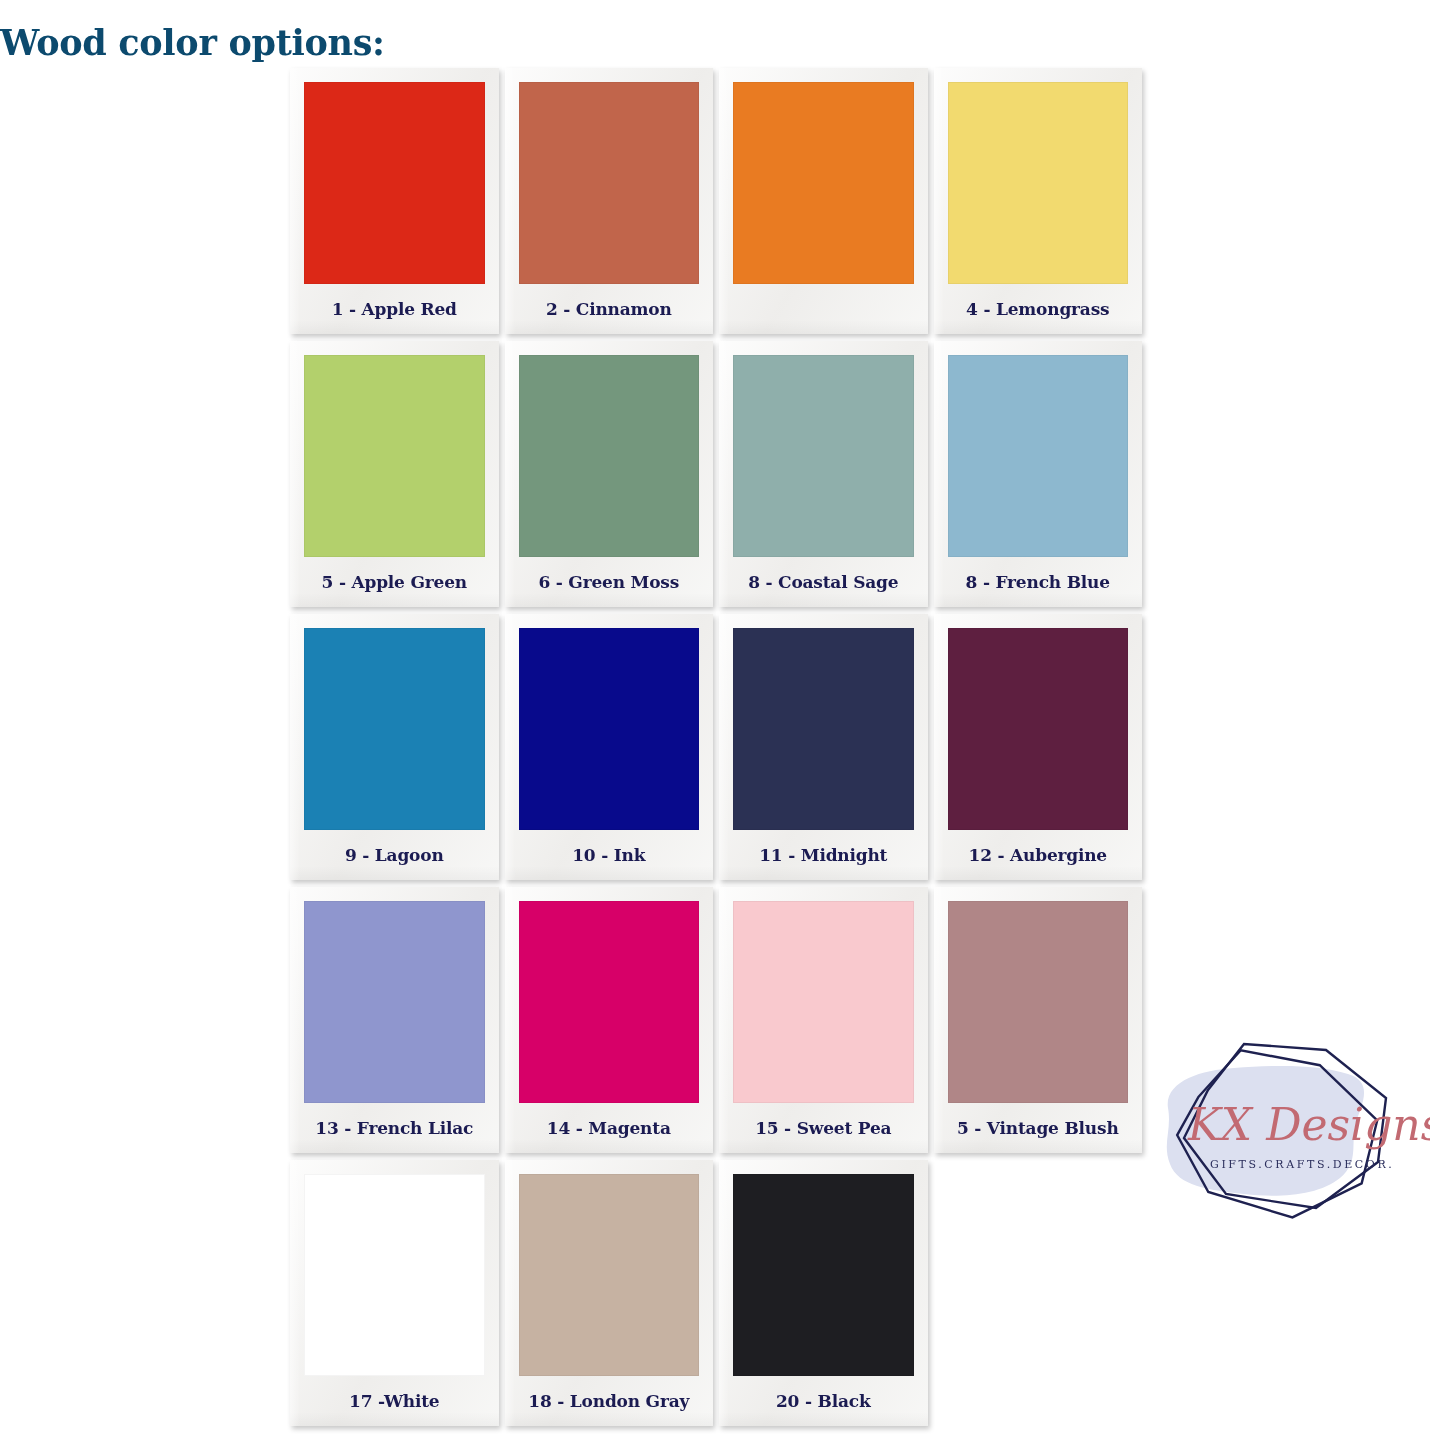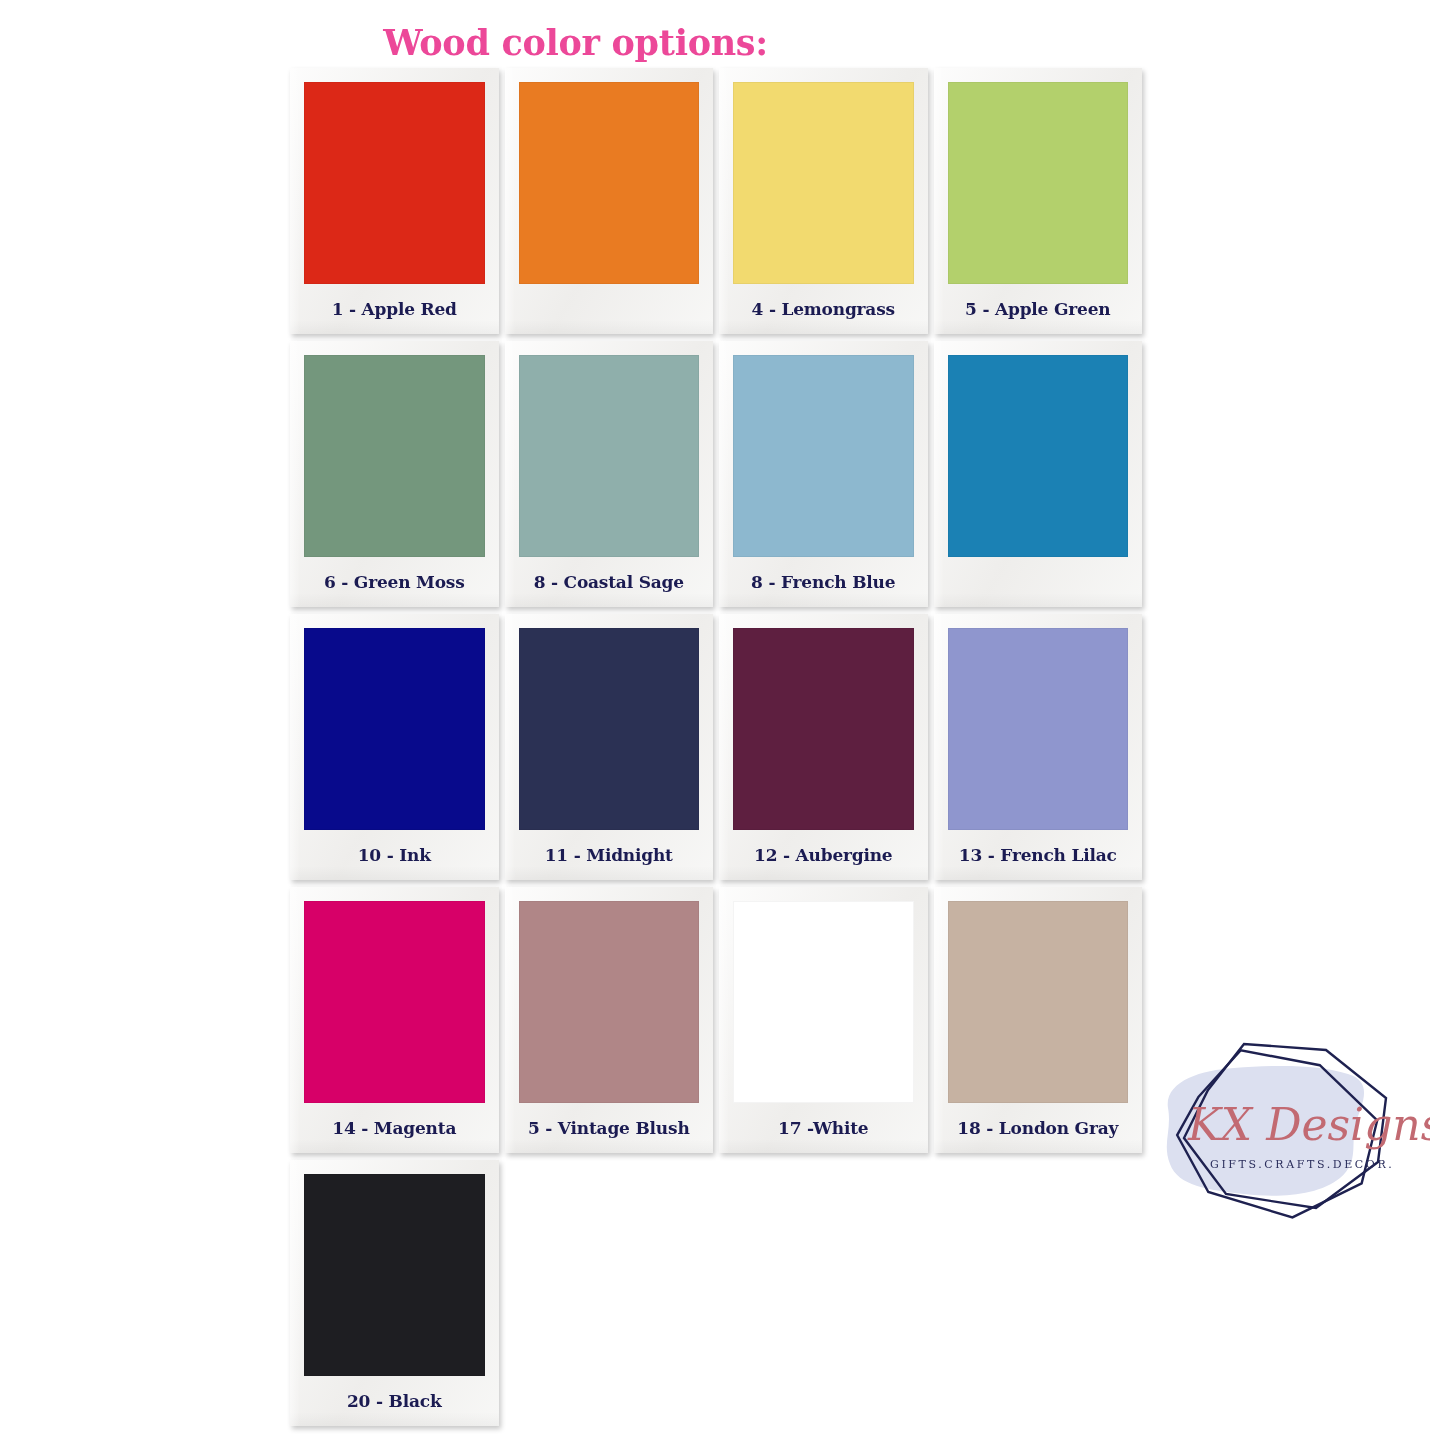--- a/index.html
+++ b/index.html
@@ -18,26 +18,26 @@
     height: 1445px;
     background: #ffffff;
   }
 
   
   .title {
     position: absolute;
     top: 22px;
     left: 0;
     width: 1151px;
-    text-align: center;
+    text-align: left;
     font-family: "DejaVu Serif", "Liberation Serif", serif;
     font-weight: bold;
     font-size: 35px;
     letter-spacing: -0.3px;
-    color: #ec4899;
+    color: #0c4a6e;
   }
 
   
   .grid {
     position: absolute;
     top: 68px;
     left: 290px;
     width: 852px;
     display: grid;
     grid-template-columns: repeat(4, 1fr);
@@ -118,20 +118,24 @@
 <div id="page">
 
   <div class="title">Wood color options:</div>
 
   <div class="grid" id="swatch-grid">
       <div class="card">
         <div class="swatch" style="background: rgb(220, 40, 23);"></div>
         <div class="card-label">1 - Apple Red</div>
       </div>
       <div class="card">
+        <div class="swatch" style="background: rgb(193, 101, 75);"></div>
+        <div class="card-label">2 - Cinnamon</div>
+      </div>
+      <div class="card">
         <div class="swatch" style="background: rgb(233, 123, 34);"></div>
       </div>
       <div class="card">
         <div class="swatch" style="background: rgb(242, 218, 111);"></div>
         <div class="card-label">4 - Lemongrass</div>
       </div>
       <div class="card">
         <div class="swatch" style="background: rgb(179, 208, 108);"></div>
         <div class="card-label">5 - Apple Green</div>
       </div>
@@ -142,40 +146,45 @@
       <div class="card">
         <div class="swatch" style="background: rgb(143, 175, 171);"></div>
         <div class="card-label">8 - Coastal Sage</div>
       </div>
       <div class="card">
         <div class="swatch" style="background: rgb(141, 184, 207);"></div>
         <div class="card-label">8 - French Blue</div>
       </div>
       <div class="card">
         <div class="swatch" style="background: rgb(27, 129, 180);"></div>
+        <div class="card-label">9 - Lagoon</div>
       </div>
       <div class="card">
         <div class="swatch" style="background: rgb(8, 10, 140);"></div>
         <div class="card-label">10 - Ink</div>
       </div>
       <div class="card">
         <div class="swatch" style="background: rgb(43, 49, 84);"></div>
         <div class="card-label">11 - Midnight</div>
       </div>
       <div class="card">
         <div class="swatch" style="background: rgb(94, 31, 64);"></div>
         <div class="card-label">12 - Aubergine</div>
       </div>
       <div class="card">
         <div class="swatch" style="background: rgb(143, 150, 206);"></div>
         <div class="card-label">13 - French Lilac</div>
       </div>
       <div class="card">
         <div class="swatch" style="background: rgb(215, 0, 104);"></div>
         <div class="card-label">14 - Magenta</div>
+      </div>
+      <div class="card">
+        <div class="swatch" style="background: rgb(249, 201, 206);"></div>
+        <div class="card-label">15 - Sweet Pea</div>
       </div>
       <div class="card">
         <div class="swatch" style="background: rgb(176, 134, 135);"></div>
         <div class="card-label">5 - Vintage Blush</div>
       </div>
       <div class="card">
         <div class="swatch" style="background: rgb(255, 255, 255);"></div>
         <div class="card-label">17 -White</div>
       </div>
       <div class="card">

